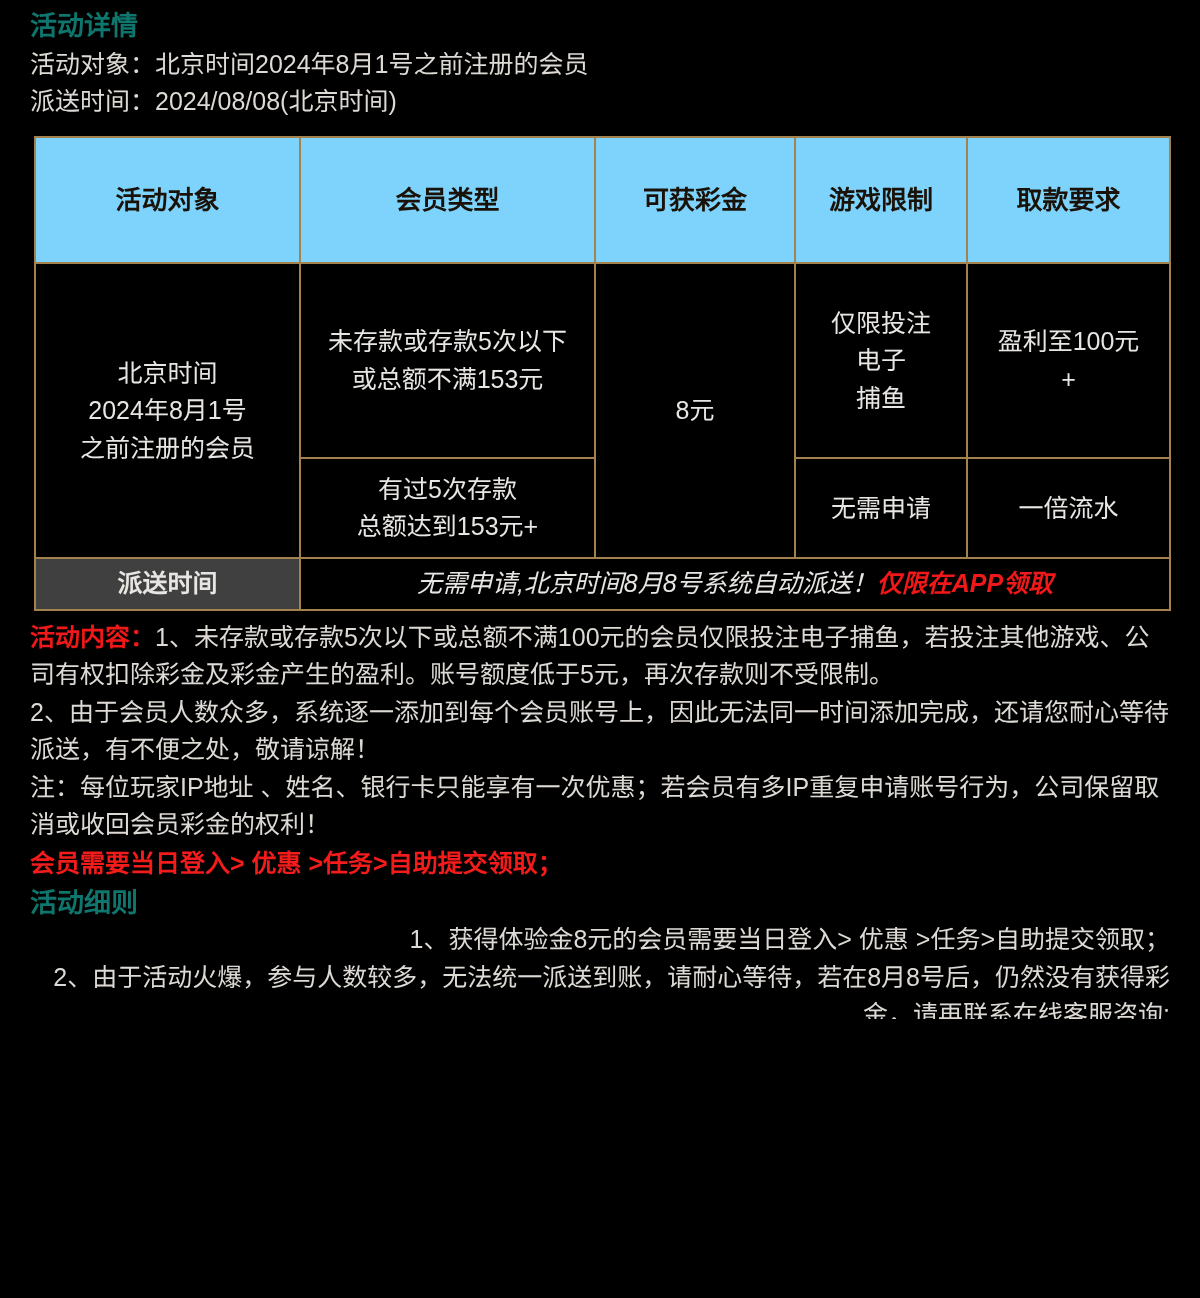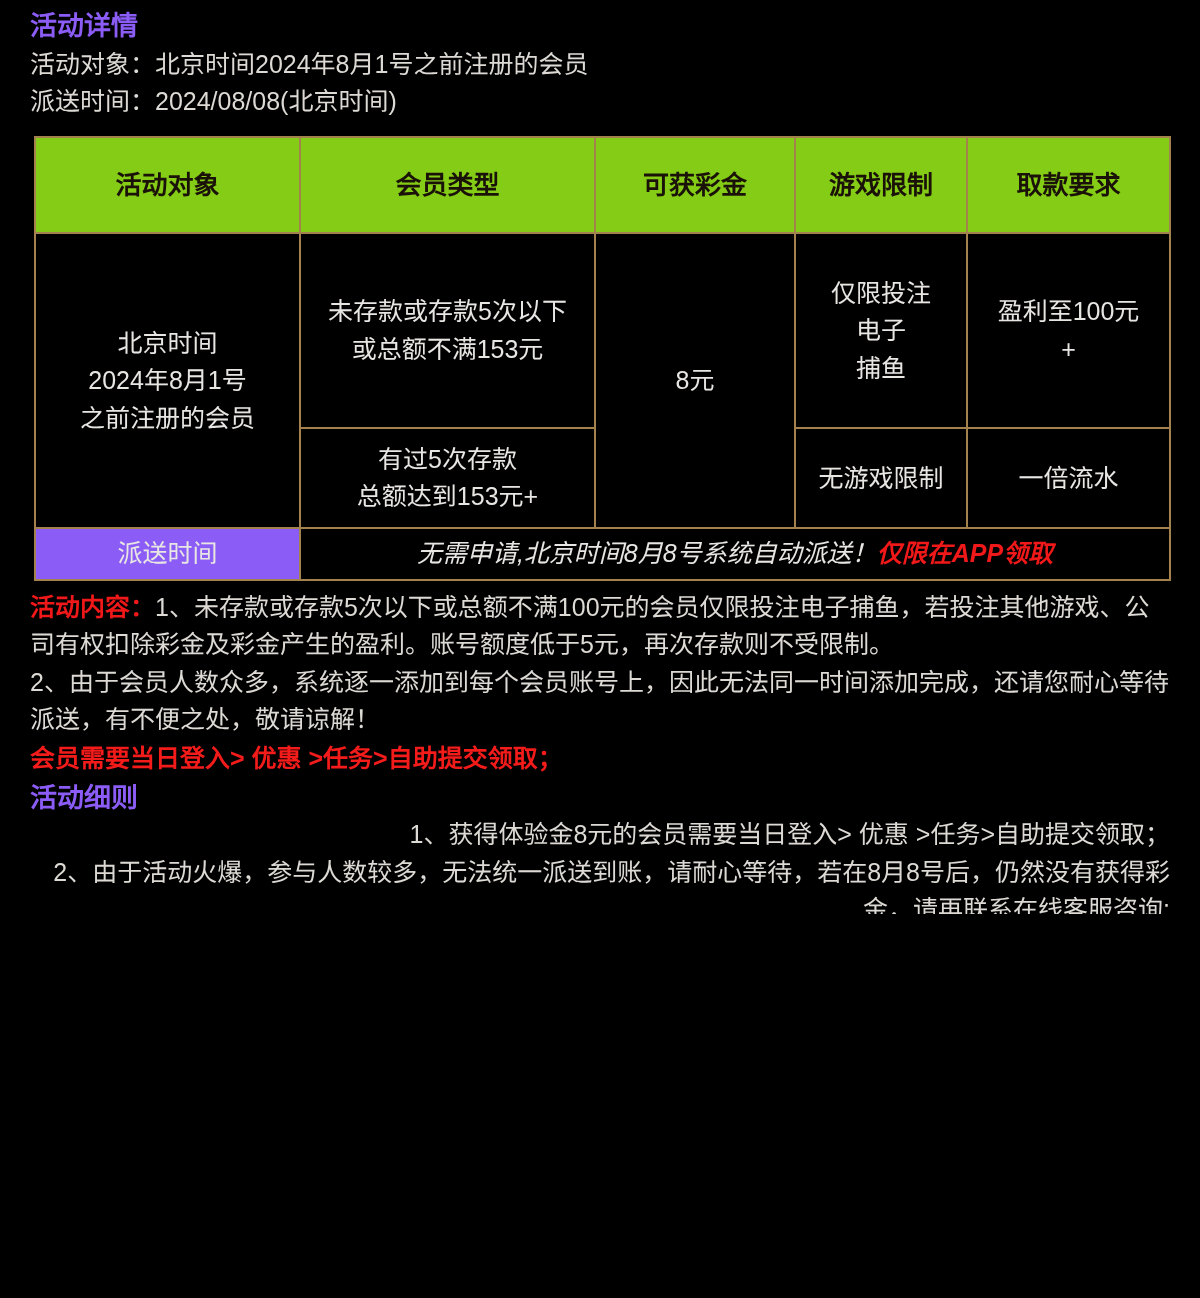--- a/index.html
+++ b/index.html
@@ -16,21 +16,21 @@
     min-height: 1298px;
     overflow: hidden;
   }
   .page {
     width: 1200px;
     min-height: 1298px;
     background: #000000;
     padding: 8px 30px 0 30px;
   }
   .h-gold {
-    color: #8b5cf6;
+    color: #0f766e;
     font-size: 27px;
     font-weight: bold;
     line-height: 1.35;
     margin: 0 0 2px 0;
   }
   .h-gold.tight { margin-bottom: 0; }
   .body-line {
     font-size: 25px;
     line-height: 1.48;
     color: #ddd9d4;
@@ -53,40 +53,40 @@
   table.promo td, table.promo th {
     border: 2px solid #a3824e;
     text-align: center;
     vertical-align: middle;
     color: #e8e6e3;
     font-size: 25px;
     line-height: 1.5;
     padding: 6px 4px;
   }
   table.promo th {
-    background: #84cc16;
+    background: #7dd3fc;
     color: #1a1208;
     font-weight: bold;
     font-size: 26px;
-    height: 96px;
+    height: 126px;
     margin-top: 16px;
   }
   .col1 { width: 265px; }
   .col2 { width: 295px; }
   .col3 { width: 200px; }
   .col4 { width: 172px; }
   .col5 { width: 203px; }
 
   .cell-tall { height: 195px; }
   .cell-short { height: 100px; }
 
   .label-gold {
-    background: #8b5cf6;
+    background: #404040;
     color: #1a1208;
-    font-weight: normal;
+    font-weight: bold;
     font-size: 25px;
   }
   .dispatch-text {
     text-align: center;
     font-size: 24px;
     font-style: italic;
   }
   .red {
     color: #f01818;
     font-weight: bold;
@@ -146,33 +146,34 @@
         <td rowspan="2">8元</td>
         <td class="cell-tall" style="white-space: pre-line;">仅限投注
 电子
 捕鱼</td>
         <td class="cell-tall" style="white-space: pre-line;">盈利至100元
 +</td>
       </tr>
       <tr>
         <td class="cell-short" style="white-space: pre-line;">有过5次存款
 总额达到153元+</td>
-        <td class="cell-short">无游戏限制</td>
+        <td class="cell-short">无需申请</td>
         <td class="cell-short">一倍流水</td>
       </tr>
       <tr>
         <td class="label-gold">派送时间</td>
         <td colspan="4" class="dispatch-text"><span>无需申请,北京时间8月8号系统自动派送！</span><span class="red">仅限在APP领取</span></td>
       </tr>
     </tbody>
   </table>
 
   <div class="notes">
     <div class="para"><span class="red-head">活动内容：</span><span>1、未存款或存款5次以下或总额不满100元的会员仅限投注电子捕鱼，若投注其他游戏、公司有权扣除彩金及彩金产生的盈利。账号额度低于5元，再次存款则不受限制。</span></div>
     <div class="para">2、由于会员人数众多，系统逐一添加到每个会员账号上，因此无法同一时间添加完成，还请您耐心等待派送，有不便之处，敬请谅解！</div>
+    <div class="para">注：每位玩家IP地址 、姓名、银行卡只能享有一次优惠；若会员有多IP重复申请账号行为，公司保留取消或收回会员彩金的权利！</div>
   </div>
 
   <div>
     <div class="redline">会员需要当日登入&gt; 优惠 &gt;任务&gt;自助提交领取；</div>
   </div>
 
   <div class="rules">
     <div class="h-gold tight">活动细则</div>
     <div class="para">1、获得体验金8元的会员需要当日登入&gt; 优惠 &gt;任务&gt;自助提交领取；</div>
     <div class="para clip-bottom">2、由于活动火爆，参与人数较多，无法统一派送到账，请耐心等待，若在8月8号后，仍然没有获得彩金，请再联系在线客服咨询;</div>

